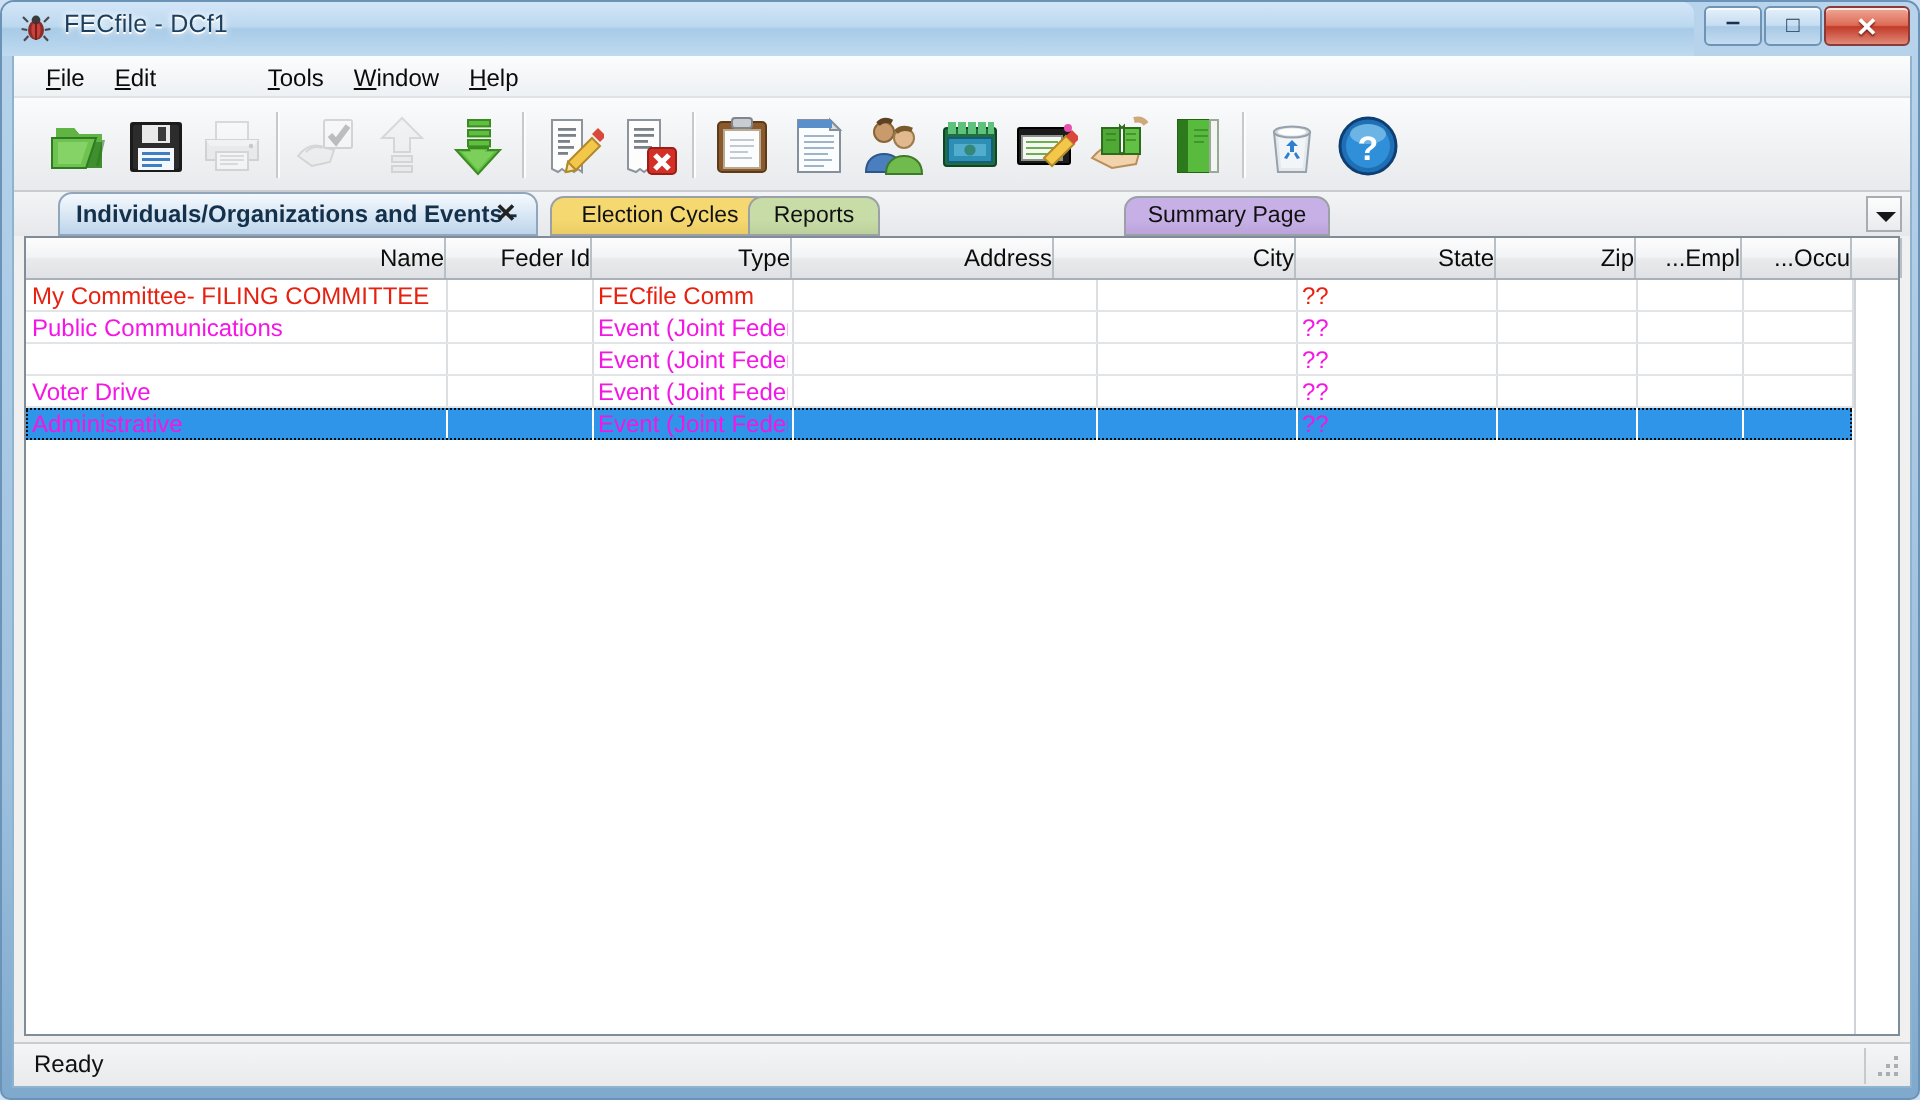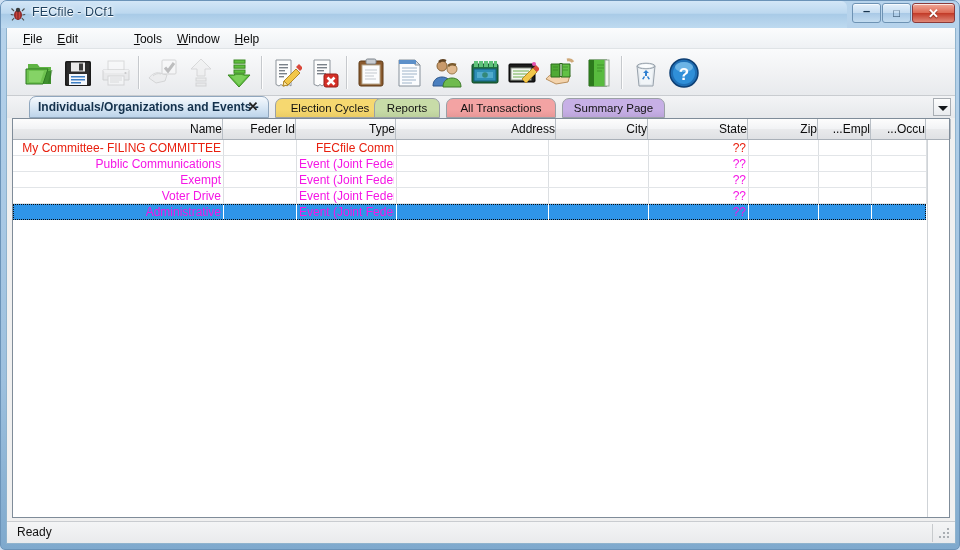--- a/index.html
+++ b/index.html
@@ -143,21 +143,21 @@
     position: absolute; left: 0; width: 100%; height: 16px;
   }
   .grow.selected { background: #2f95e8; }
   .grow.selected .focusbox {
     position: absolute; left: 0; top: 0; width: 913px; height: 16px;
     border: 1px dotted #0d0d0d; pointer-events: none;
   }
   .gcell {
     position: absolute; top: 0; height: 16px;
     font-size: 12px; line-height: 16px;
-    padding-left: 3px; white-space: nowrap; overflow: hidden; text-align: right;
+    padding-left: 3px; white-space: nowrap; overflow: hidden;
   }
   .vline {
     position: absolute; top: 0; width: 1px; height: 16px; background: #dcdfe2;
   }
   .grow.selected .vline { background: #ffffff; }
   .hline {
     position: absolute; left: 0; width: 913px; height: 1px; background: #e2e5e8;
   }
 
   
@@ -421,30 +421,29 @@
     <div id="tab-strip">
       <div id="tab-dropdown">
         <i></i>
       </div>
     <div class="tab active" style="left: 22px; width: 240px;">
           <span style="position: absolute; left: 8px; right: 28px;">Individuals/Organizations and Events -</span>
           <div id="tab-close-x" style="right: 8px;">✕</div>
         </div>
         <div class="tab" style="left: 268px; width: 110px; background: linear-gradient(rgb(246, 216, 112) 0%, rgb(246, 216, 112) 60%, rgb(234, 204, 100) 100%);"><span>Election Cycles</span></div>
         <div class="tab" style="left: 367px; width: 66px; background: linear-gradient(rgb(200, 220, 168) 0%, rgb(200, 220, 168) 60%, rgb(188, 208, 156) 100%);"><span>Reports</span></div>
-        <div class="tab" style="left: 439px; width: 110px; background: linear-gradient(rgb(243, 163, 163) 0%, rgb(243, 163, 163) 60%, rgb(231, 151, 151) 100%);"><span>All Transactions</span></div>
         <div class="tab" style="left: 555px; width: 103px; background: linear-gradient(rgb(199, 176, 230) 0%, rgb(199, 176, 230) 60%, rgb(187, 164, 218) 100%);"><span>Summary Page</span></div>
       </div>
 
     <div id="grid-wrap">
       <div id="grid-header">
           <div class="hcell" style="left: 0px; width: 210px;">Name</div>
           <div class="hcell" style="left: 210px; width: 73px;">Feder Id</div>
           <div class="hcell" style="left: 283px; width: 100px;">Type</div>
-          <div class="hcell" style="left: 391px; width: 152px;">Address</div>
+          <div class="hcell" style="left: 362px; width: 152px;">Address</div>
           <div class="hcell" style="left: 535px; width: 100px;">City</div>
           <div class="hcell" style="left: 635px; width: 100px;">State</div>
           <div class="hcell" style="left: 735px; width: 70px;">Zip</div>
           <div class="hcell" style="left: 805px; width: 53px;">...Empl</div>
           <div class="hcell" style="left: 858px; width: 55px;">...Occu</div>
           <div class="hcell" style="left: 913px; width: 25px;"></div>
         </div>
       <div id="grid-body">
           <div class="grow" style="top: 0px;">
             <div class="vline" style="left: 210px;"></div>
@@ -491,21 +490,20 @@
           <div class="grow" style="top: 32px;">
             <div class="vline" style="left: 210px;"></div>
             <div class="vline" style="left: 283px;"></div>
             <div class="vline" style="left: 383px;"></div>
             <div class="vline" style="left: 535px;"></div>
             <div class="vline" style="left: 635px;"></div>
             <div class="vline" style="left: 735px;"></div>
             <div class="vline" style="left: 805px;"></div>
             <div class="vline" style="left: 858px;"></div>
             <div class="vline" style="left: 913px;"></div>
-            <div class="gcell" style="left: 0px; width: 208px; color: rgb(245, 22, 229);">Exempt</div>
             <div class="gcell" style="left: 210px; width: 71px; color: rgb(245, 22, 229);"></div>
             <div class="gcell" style="left: 283px; width: 98px; color: rgb(245, 22, 229);">Event (Joint Feder</div>
             <div class="gcell" style="left: 383px; width: 150px; color: rgb(245, 22, 229);"></div>
             <div class="gcell" style="left: 535px; width: 98px; color: rgb(245, 22, 229);"></div>
             <div class="gcell" style="left: 635px; width: 98px; color: rgb(245, 22, 229);">??</div>
             <div class="gcell" style="left: 735px; width: 68px; color: rgb(245, 22, 229);"></div>
             <div class="gcell" style="left: 805px; width: 51px; color: rgb(245, 22, 229);"></div>
             <div class="gcell" style="left: 858px; width: 53px; color: rgb(245, 22, 229);"></div>
             <div class="hline" style="top: 15px;"></div>
           </div>

